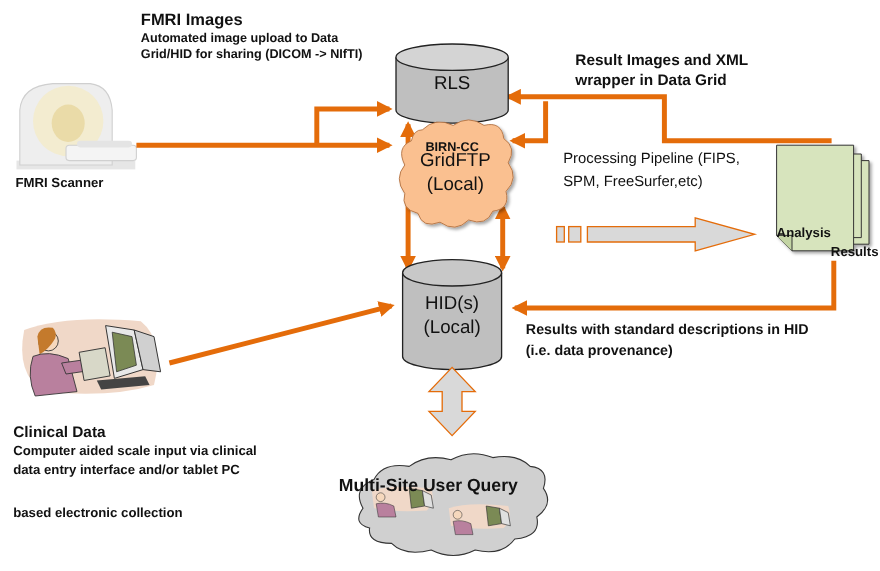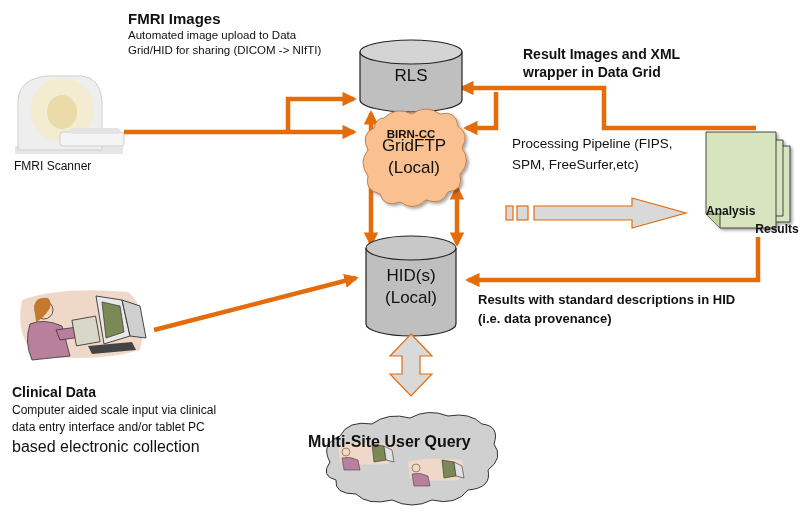--- a/index.html
+++ b/index.html
@@ -2,21 +2,21 @@
 <html><head>
 <meta charset="utf-8">
 <style>
   html, body { margin: 0; padding: 0; background: #ffffff; }
   body { width: 800px; height: 519px; position: relative; overflow: hidden;
          font-family: "Liberation Sans", sans-serif; color: #111; }
   #diagram { position: absolute; left: 0; top: 0; }
   .txt { position: absolute; white-space: nowrap; line-height: 1.2; }
   .bold { font-weight: bold; margin-top: 40px; }
   .lbl-title { font-size: 15px; font-weight: bold; }
-  .lbl-sub { font-size: 11.5px; font-weight: normal; }
+  .lbl-sub { font-size: 11.5px; font-weight: bold; }
   .lbl-med { font-size: 13px; font-weight: bold; }
   .lbl-plain { font-size: 13.5px; }
   .shape-text { position: absolute; text-align: center; line-height: 1.2; }
 </style>
 </head>
 <body>
 
 <svg id="diagram" width="800" height="519" viewBox="0 0 800 519">
   <defs>
     <marker id="ah" viewBox="0 0 10 10" refX="8" refY="5" markerWidth="3.2" markerHeight="3.2" orient="auto-start-reverse">
@@ -133,15 +133,15 @@
 
 <div class="shape-text bold" style="left:706px;top:164px;width:48px;font-size:12px;">Analysis</div>
 <div class="shape-text bold" style="left:706px;top:182px;width:50px;font-size:12px;padding-left:46px;">Results</div>
 
 <div class="txt lbl-med" style="left:478px;top:292px;font-size:13px;">Results with standard descriptions in HID</div>
 <div class="txt lbl-med" style="left:478px;top:311px;font-size:13px;">(i.e. data provenance)</div>
 
 <div class="txt lbl-title" style="left:12px;top:384px;font-size:14px;">Clinical Data</div>
 <div class="txt lbl-sub" style="left:12px;top:403px;font-size:12px;">Computer aided scale input via clinical</div>
 <div class="txt lbl-sub" style="left:12px;top:420px;font-size:12px;">data entry interface and/or tablet PC</div>
-<div class="txt lbl-sub" style="left:12px;top:437px;font-size:16px;">based electronic collection</div>
+<div class="txt lbl-sub" style="left:12px;top:459px;font-size:12px;">based electronic collection</div>
 
 <div class="txt bold" style="left:308px;top:392px;font-size:16px;">Multi-Site User Query</div>
 
 </body></html>

